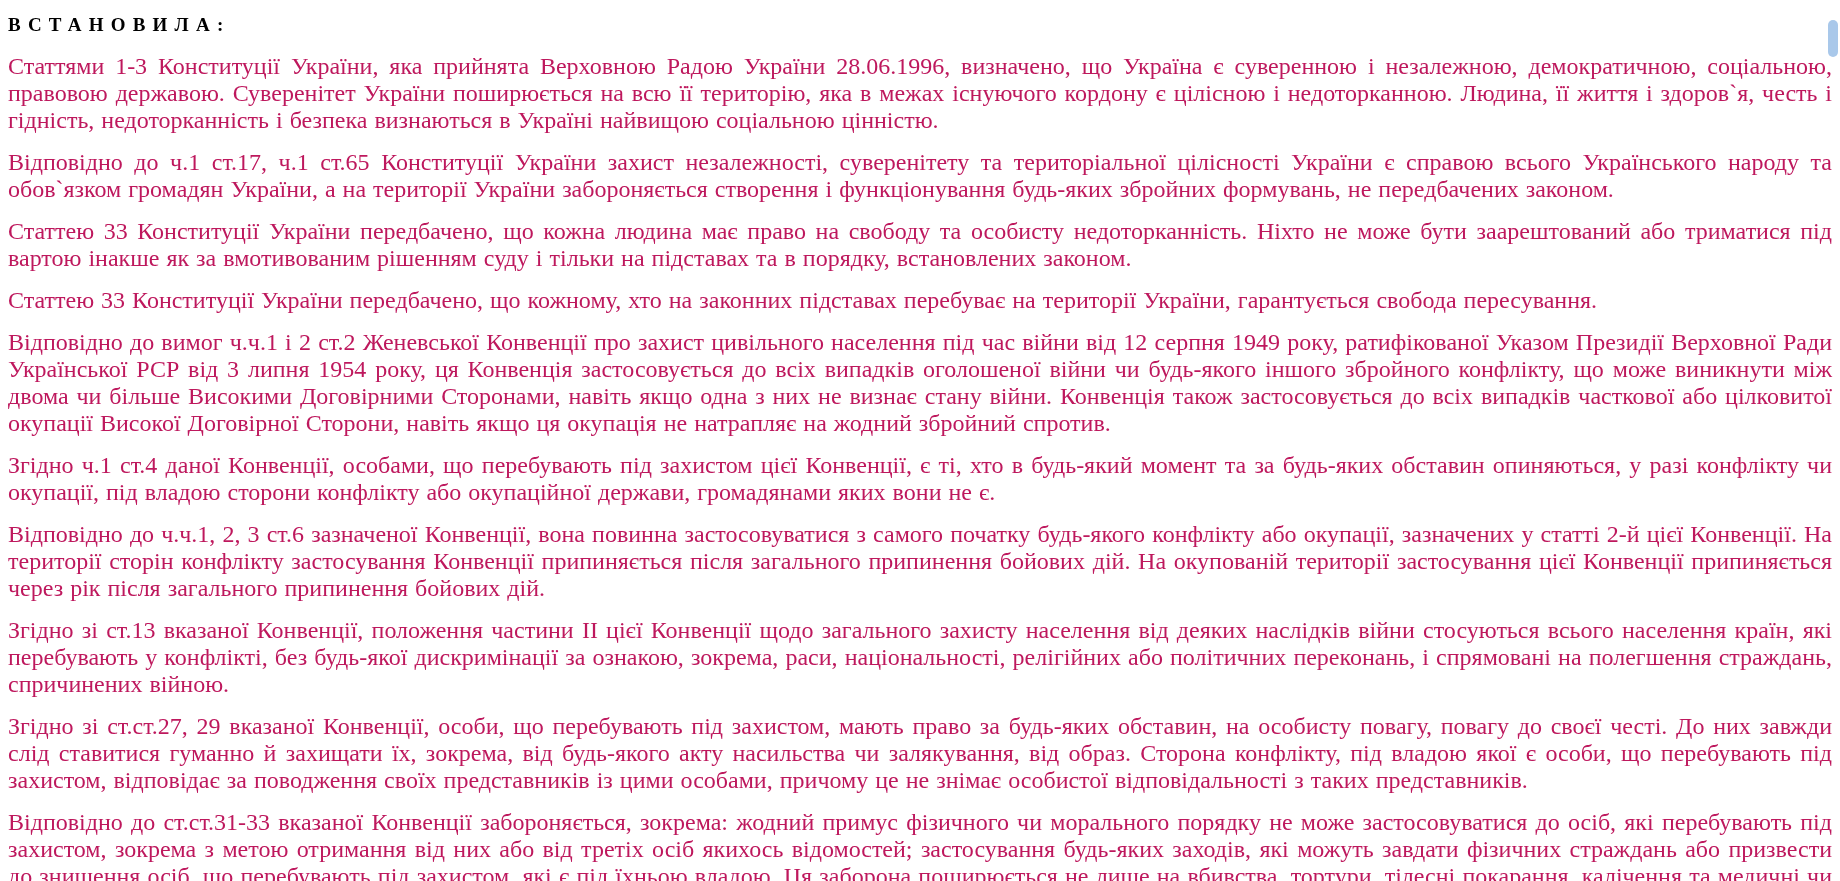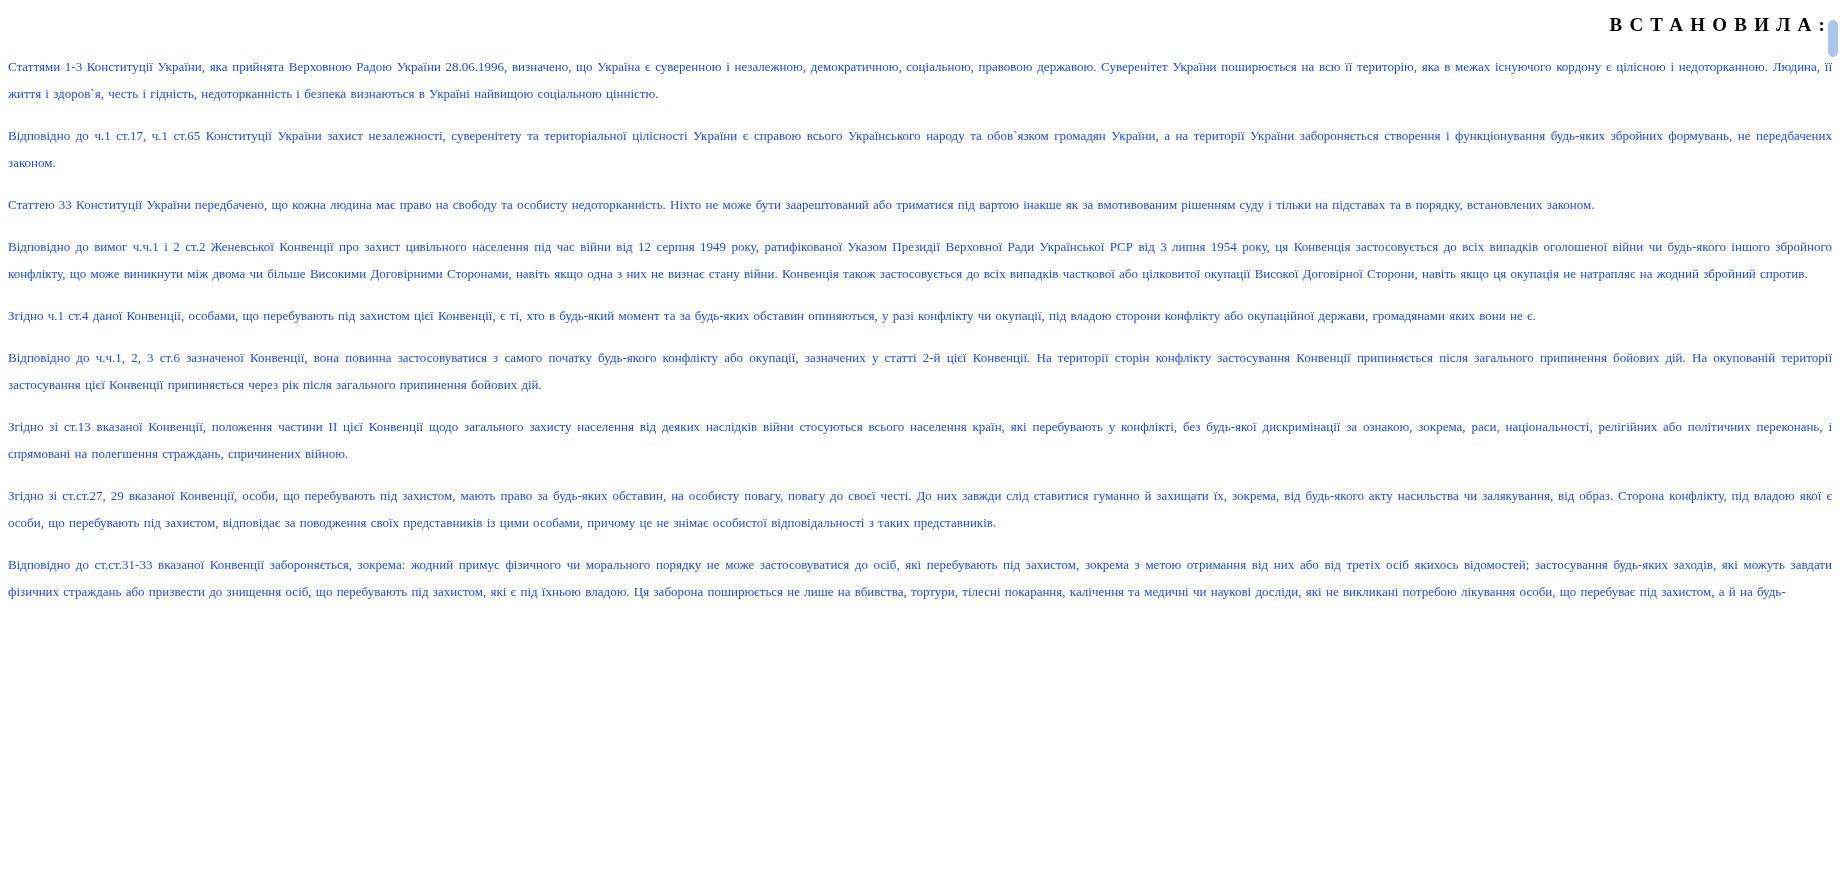--- a/index.html
+++ b/index.html
@@ -14,31 +14,31 @@
     position: relative;
     font-family: "Liberation Serif", "DejaVu Serif", serif;
     color: #000000;
   }
   .page {
     padding: 2px 8px 0 8px;
   }
   .doc-heading {
     font-size: 19px;
     font-weight: bold;
-    text-align: right;
+    text-align: left;
     letter-spacing: 0.38em;
     margin: 12px 0 17px 0;
     color: #000000;
   }
   .para {
-    font-size: 13px;
+    font-size: 24px;
     line-height: 27px;
     text-align: justify;
     margin: 0 0 15px 0;
-    color: #1d4ed8;
+    color: #be185d;
     word-spacing: 1px;
   }
   .scrollbar-thumb {
     position: absolute;
     top: 20px;
     right: 2px;
     width: 10px;
     height: 37px;
     border-radius: 6px;
     background: #a9c8ea;
@@ -46,20 +46,21 @@
 </style>
 </head>
 <body style="background: rgb(255, 255, 255); color: rgb(0, 0, 0);">
 
 <div class="page">
   <div class="doc-heading">ВСТАНОВИЛА:</div>
   <div id="paragraphs">
       <p class="para">Статтями 1-3 Конституції України, яка прийнята Верховною Радою України 28.06.1996, визначено, що Україна є суверенною і незалежною, демократичною, соціальною, правовою державою. Суверенітет України поширюється на всю її територію, яка в межах існуючого кордону є цілісною і недоторканною. Людина, її життя і здоров`я, честь і гідність, недоторканність і безпека визнаються в Україні найвищою соціальною цінністю.</p>
       <p class="para">Відповідно до ч.1 ст.17, ч.1 ст.65 Конституції України захист незалежності, суверенітету та територіальної цілісності України є справою всього Українського народу та обов`язком громадян України, а на території України забороняється створення і функціонування будь-яких збройних формувань, не передбачених законом.</p>
       <p class="para">Статтею 33 Конституції України передбачено, що кожна людина має право на свободу та особисту недоторканність. Ніхто не може бути заарештований або триматися під вартою інакше як за вмотивованим рішенням суду і тільки на підставах та в порядку, встановлених законом.</p>
+      <p class="para">Статтею 33 Конституції України передбачено, що кожному, хто на законних підставах перебуває на території України, гарантується свобода пересування.</p>
       <p class="para">Відповідно до вимог ч.ч.1 і 2 ст.2 Женевської Конвенції про захист цивільного населення під час війни від 12 серпня 1949 року, ратифікованої Указом Президії Верховної Ради Української РСР від 3 липня 1954 року, ця Конвенція застосовується до всіх випадків оголошеної війни чи будь-якого іншого збройного конфлікту, що може виникнути між двома чи більше Високими Договірними Сторонами, навіть якщо одна з них не визнає стану війни. Конвенція також застосовується до всіх випадків часткової або цілковитої окупації Високої Договірної Сторони, навіть якщо ця окупація не натрапляє на жодний збройний спротив.</p>
       <p class="para">Згідно ч.1 ст.4 даної Конвенції, особами, що перебувають під захистом цієї Конвенції, є ті, хто в будь-який момент та за будь-яких обставин опиняються, у разі конфлікту чи окупації, під владою сторони конфлікту або окупаційної держави, громадянами яких вони не є.</p>
       <p class="para">Відповідно до ч.ч.1, 2, 3 ст.6 зазначеної Конвенції, вона повинна застосовуватися з самого початку будь-якого конфлікту або окупації, зазначених у статті 2-й цієї Конвенції. На території сторін конфлікту застосування Конвенції припиняється після загального припинення бойових дій. На окупованій території застосування цієї Конвенції припиняється через рік після загального припинення бойових дій.</p>
       <p class="para">Згідно зі ст.13 вказаної Конвенції, положення частини II цієї Конвенції щодо загального захисту населення від деяких наслідків війни стосуються всього населення країн, які перебувають у конфлікті, без будь-якої дискримінації за ознакою, зокрема, раси, національності, релігійних або політичних переконань, і спрямовані на полегшення страждань, спричинених війною.</p>
       <p class="para">Згідно зі ст.ст.27, 29 вказаної Конвенції, особи, що перебувають під захистом, мають право за будь-яких обставин, на особисту повагу, повагу до своєї честі. До них завжди слід ставитися гуманно й захищати їх, зокрема, від будь-якого акту насильства чи залякування, від образ. Сторона конфлікту, під владою якої є особи, що перебувають під захистом, відповідає за поводження своїх представників із цими особами, причому це не знімає особистої відповідальності з таких представників.</p>
       <p class="para">Відповідно до ст.ст.31-33 вказаної Конвенції забороняється, зокрема: жодний примус фізичного чи морального порядку не може застосовуватися до осіб, які перебувають під захистом, зокрема з метою отримання від них або від третіх осіб якихось відомостей; застосування будь-яких заходів, які можуть завдати фізичних страждань або призвести до знищення осіб, що перебувають під захистом, які є під їхньою владою. Ця заборона поширюється не лише на вбивства, тортури, тілесні покарання, калічення та медичні чи наукові досліди, які не викликані потребою лікування особи, що перебуває під захистом, а й на будь-</p>
     </div>
 </div>
 
 <div class="scrollbar-thumb" style="background: rgb(169, 200, 234);"></div>

